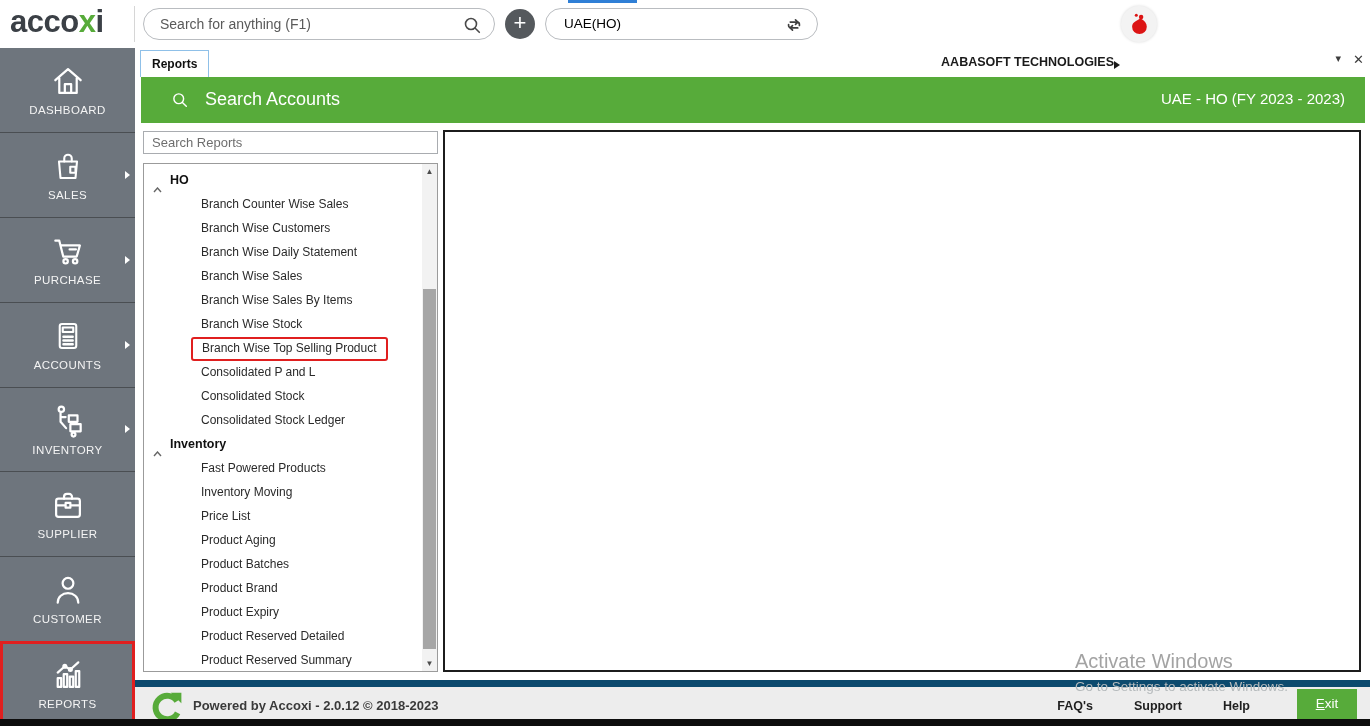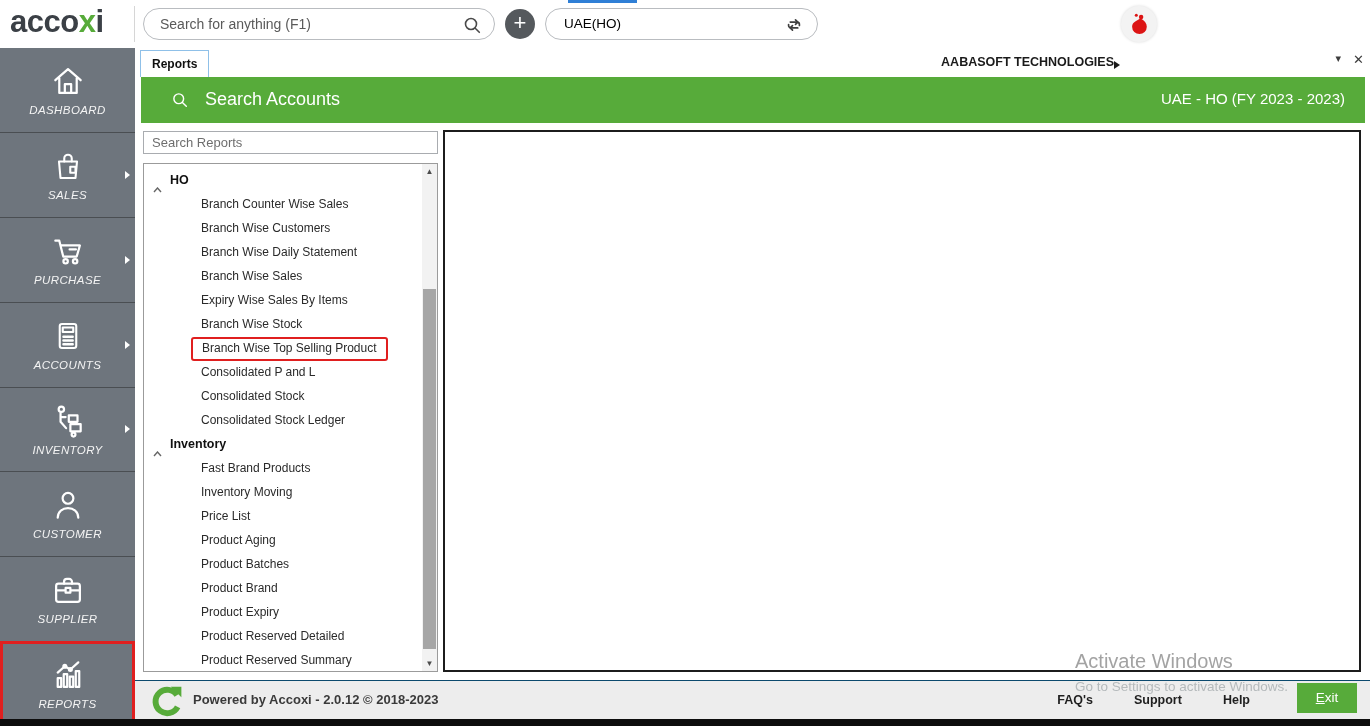--- a/index.html
+++ b/index.html
@@ -25,21 +25,21 @@
   .company-caret { width:0; height:0; border-left:6px solid #1a1a1a; border-top:4px solid transparent; border-bottom:4px solid transparent; }
   .avatar { position:absolute; right:213px; top:6px; width:36px; height:36px; border-radius:50%; background:#f3f3f3; box-shadow:0 0 3px rgba(0,0,0,.15); }
   .icon-strip { position:absolute; left:1165px; top:0; width:140px; height:48px; background:#99a1a8; display:flex; align-items:center; justify-content:space-evenly; }
   .tb-icon { position:relative; width:30px; height:32px; display:flex; align-items:center; justify-content:center; }
   .badge { position:absolute; top:-2px; right:0; color:#fff; font-size:11px; font-weight:bold; }
   .window-strip { position:absolute; left:1305px; top:0; width:65px; height:48px; background:#8d949c; display:flex; align-items:center; justify-content:center; gap:9px; }
   .win-btn { width:24px; height:22px; border:1.6px solid #fff; border-radius:5px; color:#fff; font-size:12px; line-height:18px; text-align:center; }
 
   
   .sidebar { position:absolute; left:0; top:48px; width:135px; height:678px; background:#6e757d; display:flex; flex-direction:column; z-index:3; }
-  .side-item { position:relative; flex:1; display:flex; flex-direction:column; align-items:center; justify-content:flex-start; padding-top:13px; cursor:pointer;font-style:italic; }
+  .side-item { position:relative; flex:1; display:flex; flex-direction:column; align-items:center; justify-content:flex-start; padding-top:13px; cursor:pointer; }
   .side-item + .side-item { border-top:1px solid rgba(30,30,30,.45); }
   .side-item .icn { height:40px; display:flex; align-items:center; }
   .side-item .lbl { margin-top:3px; color:#f4f4f4; font-size:11.5px; letter-spacing:.4px; }
   .side-item .sub-arrow { position:absolute; right:5px; top:50%; margin-top:-4px; width:0; height:0; border-left:5px solid #fff; border-top:4px solid transparent; border-bottom:4px solid transparent; }
   .side-item.highlighted { outline:3px solid #e01f1f; outline-offset:-3px; }
 
   
   .tabstrip { position:absolute; left:135px; top:48px; width:1235px; height:29px; background:#fff; }
   .tab { position:absolute; left:5px; top:2px; height:27px; padding:0 11px; border:1px solid #8fc0e8; border-bottom:none; background:#fff; font-size:12px; font-weight:bold; color:#101010; line-height:26px; }
   .tabstrip-controls { position:absolute; right:6px; top:4px; display:flex; gap:12px; color:#3c3c3c; }
@@ -62,21 +62,21 @@
   .item-row.hl span { display:inline-block; margin-left:47px; line-height:17px; padding:1px 9px 2px 9px; border:2px solid #e01f1f; border-radius:3px; }
 
   .vscroll { position:absolute; right:0; top:0; width:15px; height:100%; background:#f2f2f2; }
   .vscroll .arr { position:absolute; left:0; width:15px; height:15px; font-size:8px; color:#4c4c4c; text-align:center; line-height:15px; }
   .vscroll .arr.up { top:0; } .vscroll .arr.down { bottom:0; }
   .vscroll .thumb { position:absolute; left:1px; width:13px; top:125px; height:360px; background:#a6a6a6; }
 
   .content-panel { position:absolute; left:443px; top:130px; width:918px; height:542px; background:#fff; border:2px solid #1c1c1c; }
 
   
-  .footer { position:absolute; left:135px; top:680px; width:1235px; height:39px; background:#ededed; border-top:1px solid #0c4a6e; z-index:4; }
+  .footer { position:absolute; left:135px; top:680px; width:1235px; height:39px; background:#ededed; border-top:7px solid #0c4a6e; z-index:4; }
   .footer .flogo { position:absolute; left:15px; top:3px; }
   .footer .ptext { position:absolute; left:58px; top:11px; font-size:13px; font-weight:600; color:#3a3a3a; }
   .footer-links { position:absolute; right:120px; top:12px; display:flex; gap:18px; font-size:12.5px; font-weight:600; color:#1f1f1f; }
   .footer-links span { cursor:pointer;margin-left:23px; }
   .exit-btn { position:absolute; right:13px; top:2px; width:60px; height:30px; background:#57ab3a; color:#fff; font-size:13.5px; text-align:center; line-height:30px; cursor:pointer; }
   .exit-btn .u { text-decoration:underline; }
 
   .watermark { position:absolute; left:1075px; top:650px; z-index:6; pointer-events:none; color:#a3a3a3; }
   .watermark .w1 { font-size:20px; }
   .watermark .w2 { font-size:13.5px; color:#b5babc; margin-top:6px; margin-left:0px; }
@@ -219,34 +219,34 @@
           <rect x="13.5" y="14" width="6.5" height="4.5"></rect>
           <circle cx="15.5" cy="20.6" r="1.2"></circle>
         </svg>
       </span>
       <span class="lbl">INVENTORY</span>
       <span class="sub-arrow"></span>
     </div>
     <div class="side-item">
       <span class="icn">
         <svg width="38" height="38" viewBox="0 0 24 24" fill="none" stroke="#fff" stroke-width="1.4" stroke-linecap="round" stroke-linejoin="round">
+          <rect x="4.5" y="8" width="15" height="11.5" rx="1.5"></rect>
+          <path d="M9.5 8V6.8A1.8 1.8 0 0 1 11.3 5h1.4a1.8 1.8 0 0 1 1.8 1.8V8M4.5 12.2h6M13.5 12.2h6M10.5 10.7h3v3h-3z"></path>
+        </svg>
+      </span>
+      <span class="lbl">SUPPLIER</span>
+    </div>
+    <div class="side-item">
+      <span class="icn">
+        <svg width="38" height="38" viewBox="0 0 24 24" fill="none" stroke="#fff" stroke-width="1.4" stroke-linecap="round" stroke-linejoin="round">
           <circle cx="12" cy="7.8" r="3.4"></circle>
           <path d="M5.5 20c0-3.6 2.9-6 6.5-6s6.5 2.4 6.5 6"></path>
         </svg>
       </span>
       <span class="lbl">CUSTOMER</span>
-    </div>
-    <div class="side-item">
-      <span class="icn">
-        <svg width="38" height="38" viewBox="0 0 24 24" fill="none" stroke="#fff" stroke-width="1.4" stroke-linecap="round" stroke-linejoin="round">
-          <rect x="4.5" y="8" width="15" height="11.5" rx="1.5"></rect>
-          <path d="M9.5 8V6.8A1.8 1.8 0 0 1 11.3 5h1.4a1.8 1.8 0 0 1 1.8 1.8V8M4.5 12.2h6M13.5 12.2h6M10.5 10.7h3v3h-3z"></path>
-        </svg>
-      </span>
-      <span class="lbl">SUPPLIER</span>
     </div>
     <div class="side-item highlighted">
       <span class="icn">
         <svg width="38" height="38" viewBox="0 0 24 24" fill="none" stroke="#fff" stroke-width="1.4" stroke-linecap="round" stroke-linejoin="round">
           <rect x="5.5" y="14" width="2.2" height="5.5"></rect>
           <rect x="9.3" y="11.5" width="2.2" height="8"></rect>
           <rect x="13.1" y="13" width="2.2" height="6.5"></rect>
           <rect x="16.9" y="9.5" width="2.2" height="10"></rect>
           <path d="M5.5 10.5 10 6.5l3.5 2L18.5 4"></path>
           <circle cx="10" cy="6.5" r=".9"></circle>
@@ -280,30 +280,30 @@
 
 <div class="list-panel">
   <div class="tree" id="tree">
       <div class="trow group-row"><span class="chev"><svg width="9" height="6" viewBox="0 0 9 6">
             <path d="M1 5 4.5 1 8 5" fill="none" stroke="#666" stroke-width="1.4"></path>
           </svg></span><span>HO</span></div>
       <div class="trow item-row">Branch Counter Wise Sales</div>
       <div class="trow item-row">Branch Wise Customers</div>
       <div class="trow item-row">Branch Wise Daily Statement</div>
       <div class="trow item-row">Branch Wise Sales</div>
-      <div class="trow item-row">Expiry Wise Sales By Items</div>
+      <div class="trow item-row">Branch Wise Sales By Items</div>
       <div class="trow item-row">Branch Wise Stock</div>
       <div class="trow item-row hl"><span>Branch Wise Top Selling Product</span></div>
       <div class="trow item-row">Consolidated P and L</div>
       <div class="trow item-row">Consolidated Stock</div>
       <div class="trow item-row">Consolidated Stock Ledger</div>
       <div class="trow group-row"><span class="chev"><svg width="9" height="6" viewBox="0 0 9 6">
             <path d="M1 5 4.5 1 8 5" fill="none" stroke="#666" stroke-width="1.4"></path>
           </svg></span><span>Inventory</span></div>
-      <div class="trow item-row">Fast Brand Products</div>
+      <div class="trow item-row">Fast Powered Products</div>
       <div class="trow item-row">Inventory Moving</div>
       <div class="trow item-row">Price List</div>
       <div class="trow item-row">Product Aging</div>
       <div class="trow item-row">Product Batches</div>
       <div class="trow item-row">Product Brand</div>
       <div class="trow item-row">Product Expiry</div>
       <div class="trow item-row">Product Reserved Detailed</div>
       <div class="trow item-row">Product Reserved Summary</div>
     </div>
   <div class="vscroll">

